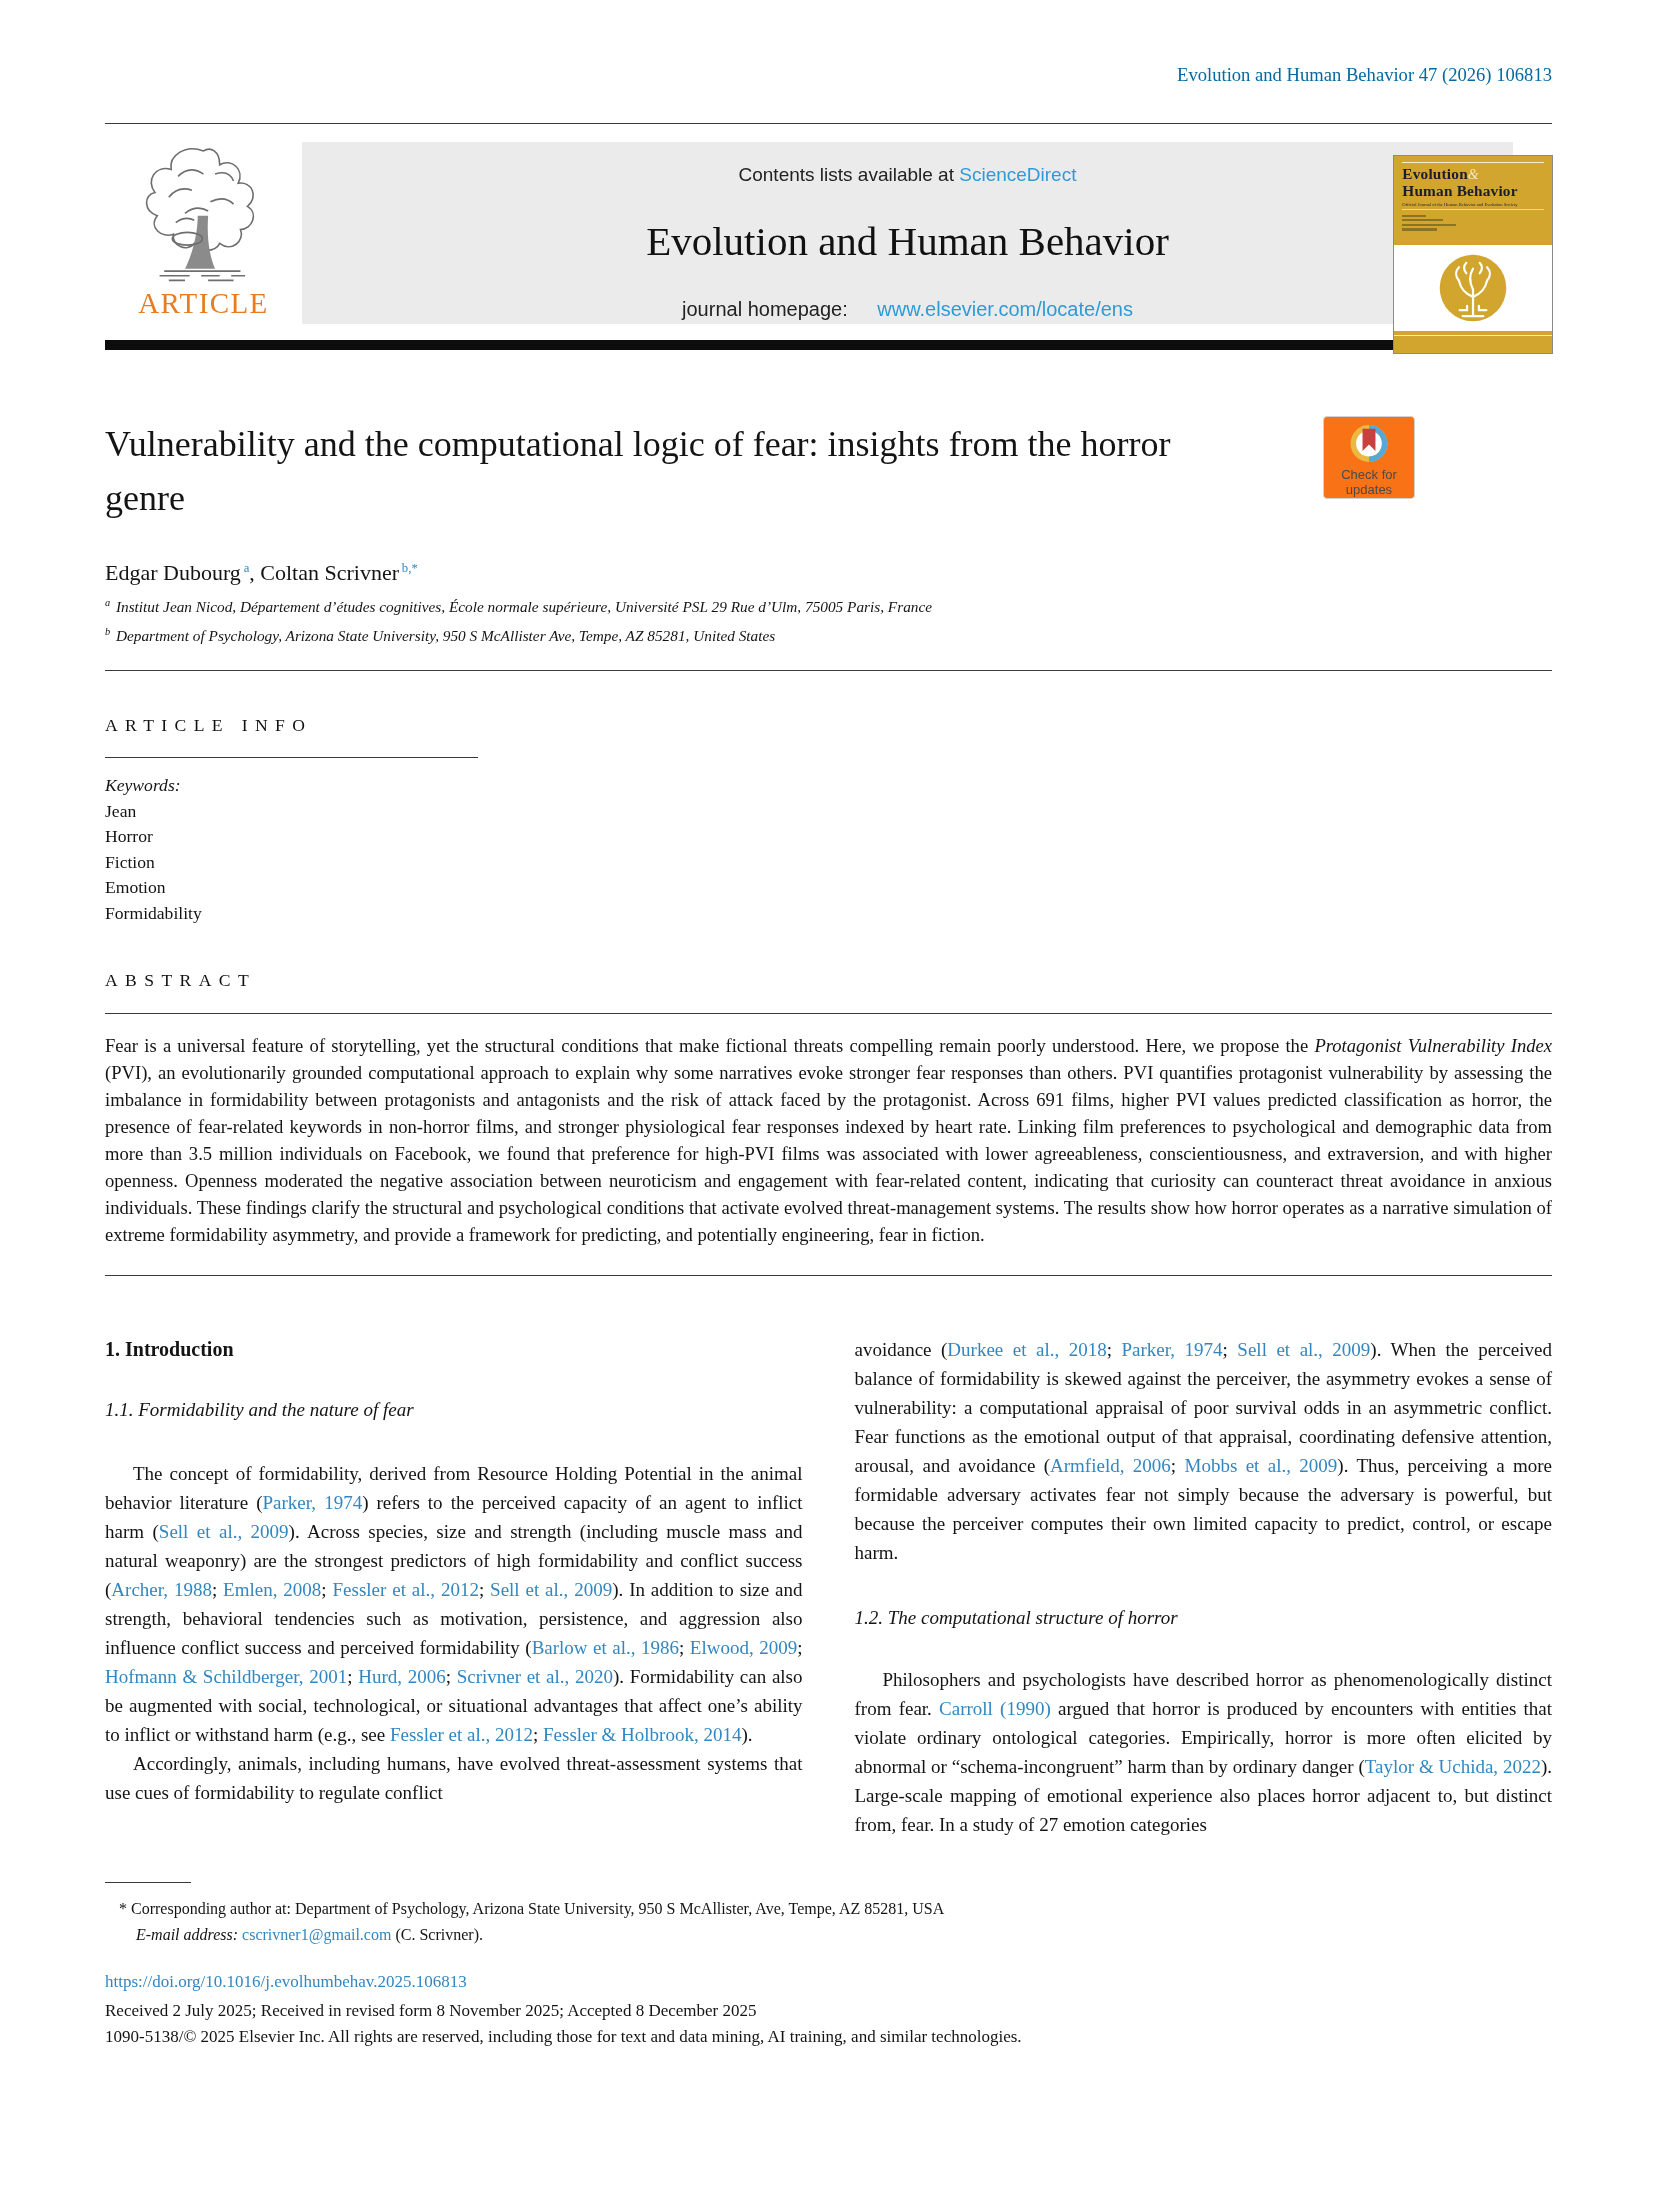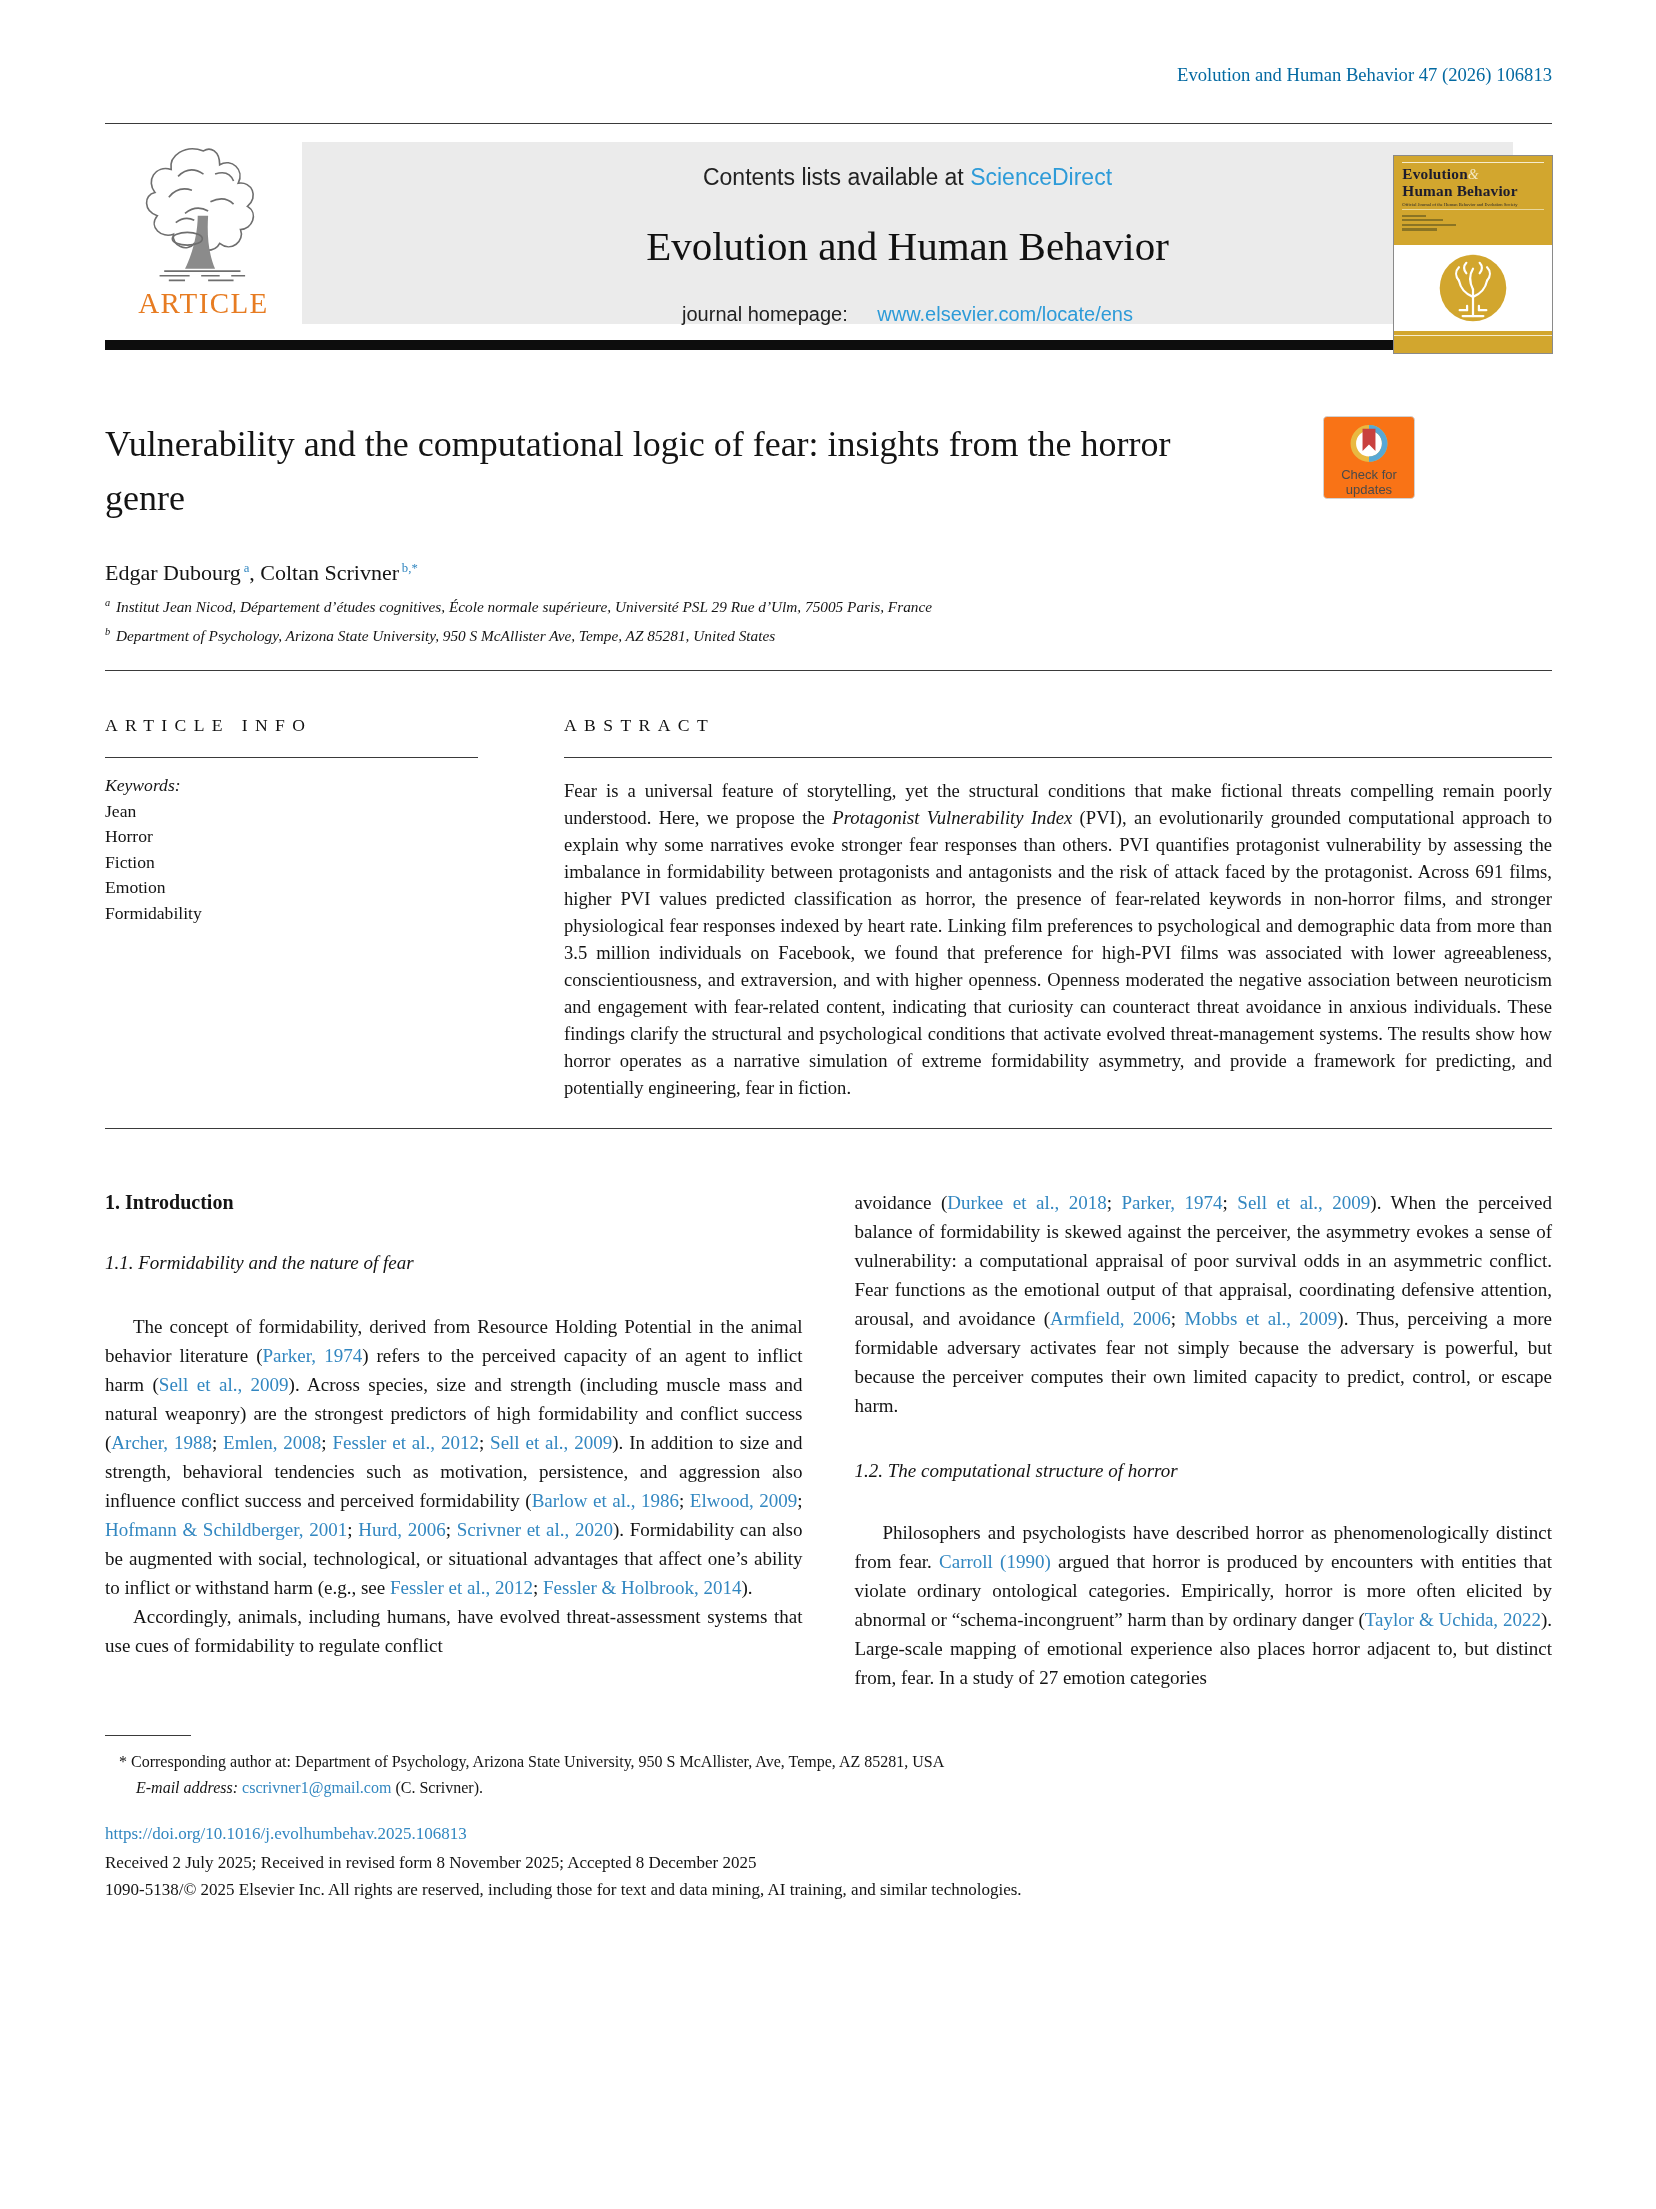--- a/index.html
+++ b/index.html
@@ -9,21 +9,21 @@
   
   .citation{padding-top:65px;text-align:right;font-size:18.6px;line-height:20.4px;color:#0369a1;}
   .rule-thin{border-top:1.4px solid #3a3a3a;margin-top:38px;}
   .rule-thin2{border-top:0.9px solid #3a3a3a;}
 
   .banner{display:flex;margin-top:17.6px;height:182px;}
   .logo-col{width:197px;background:#fff;text-align:center;position:relative;}
   .logo-col svg{display:block;margin:1.9px auto 0;}
   .elsevier-word{font-size:29px;color:#e77c22;letter-spacing:1.4px;margin-top:1.9px;font-weight:400;}
   .banner-mid{flex:1;background:#ebebeb;text-align:center;font-family:"Liberation Sans",sans-serif;}
-  .contents-line{margin-top:22px;font-size:23px;color:#222;}
+  .contents-line{margin-top:22px;font-size:19px;color:#222;}
   .sd-link{color:#2d9bd8;}
   .banner-title{font-family:"Liberation Serif",serif;font-size:41px;color:#111;margin-top:31px;}
   .homepage-line{font-size:20px;color:#222;margin-top:33px;}
   .hp-link{color:#2d9bd8;margin-left:24px;}
   .gap-col{width:39px;background:#fff;}
   .black-bar{margin-top:16px;height:10.2px;background:#0d0d0d;}
 
   
   .cover{position:absolute;left:1393px;top:155px;width:160px;height:199px;border:0.9px solid #8a8a8a;box-sizing:border-box;background:#fff;}
   .cover-top{background:#d2a62e;height:89px;padding:5.6px 8.3px 0;box-sizing:border-box;}
@@ -44,21 +44,21 @@
   .authors{margin-top:27px;font-size:22px;line-height:33px;}
   .sup{vertical-align:super;font-size:0.58em;margin-left:2.8px;}
   .lnk{color:#3287c1;}
   .it{font-style:italic;}
   .affil{font-style:italic;font-size:15.3px;line-height:25px;}
   .affil:first-of-type{margin-top:20.4px;}
   .affil .sup{font-size:0.68em;margin-left:0;margin-right:1.9px;}
   .rule-above-info{margin-top:22px;}
 
   
-  .info-abs{display:flex;}
+  .info-abs{display:flex;flex-direction:column;}
   .info-col{width:373px;margin-right:86px;flex:none;}
   .abs-col{flex:1;}
   .col-heading{margin-top:44px;font-size:17.6px;letter-spacing:0.42em;line-height:20.4px;border-bottom:0.9px solid #3a3a3a;padding-bottom:22px;color:#111;}
   .kw-label{margin-top:15px;font-style:italic;font-size:17.6px;line-height:25.5px;}
   .kw-list div{font-size:17.6px;line-height:25.5px;}
   .abs-text{margin:18.6px 0 0;font-size:18.6px;line-height:27px;text-align:justify;}
   .rule-below-abs{margin-top:27px;}
 
   
   .body-cols{display:flex;gap:52px;margin-top:59px;}

